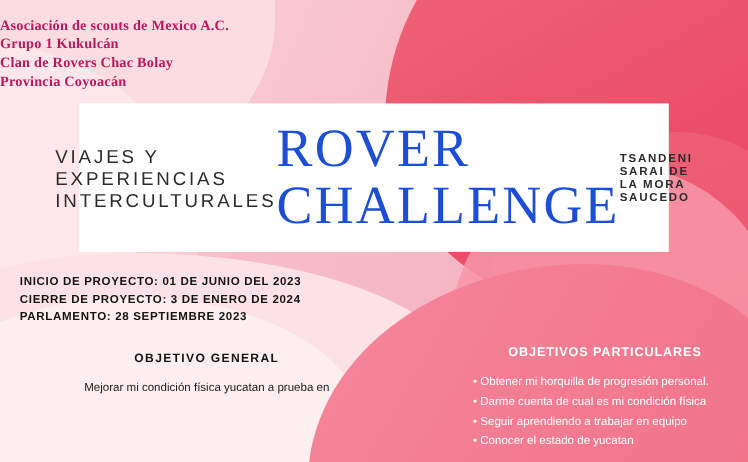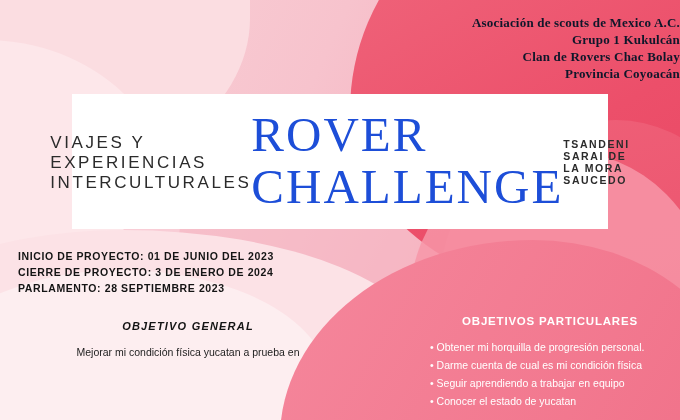--- a/index.html
+++ b/index.html
@@ -112,24 +112,24 @@
     background: #fdeef0;
     border-radius: 50% 50% 45% 55% / 50% 45% 55% 50%;
   }
 
   
   .org-block {
     position: absolute;
     top: 14px;
     left: 0;
     width: 680px;
-    text-align: right;
+    text-align: left;
     font-family: "Liberation Serif", serif;
     font-weight: bold;
-    color: #0f172a;
+    color: #be185d;
     font-size: 13px;
     line-height: 17px;
     letter-spacing: 0.2px;
     z-index: 5;
   }
   .org-block div { white-space: nowrap; }
 
   
   .title-card {
     position: absolute;
@@ -189,21 +189,20 @@
     left: 38px;
     top: 320px;
     width: 300px;
     z-index: 6;
     text-align: center;
   }
   .obj-general-title {
     font-family: "Liberation Sans", sans-serif;
     font-size: 11px;
     font-weight: bold;
-    font-style: italic;
     letter-spacing: 1.2px;
     color: #141414;
     margin-bottom: 12px;
   }
   .obj-general-text {
     font-family: "Liberation Sans", sans-serif;
     font-size: 10.5px;
     color: #1c1c1c;
     line-height: 17px;
   }

